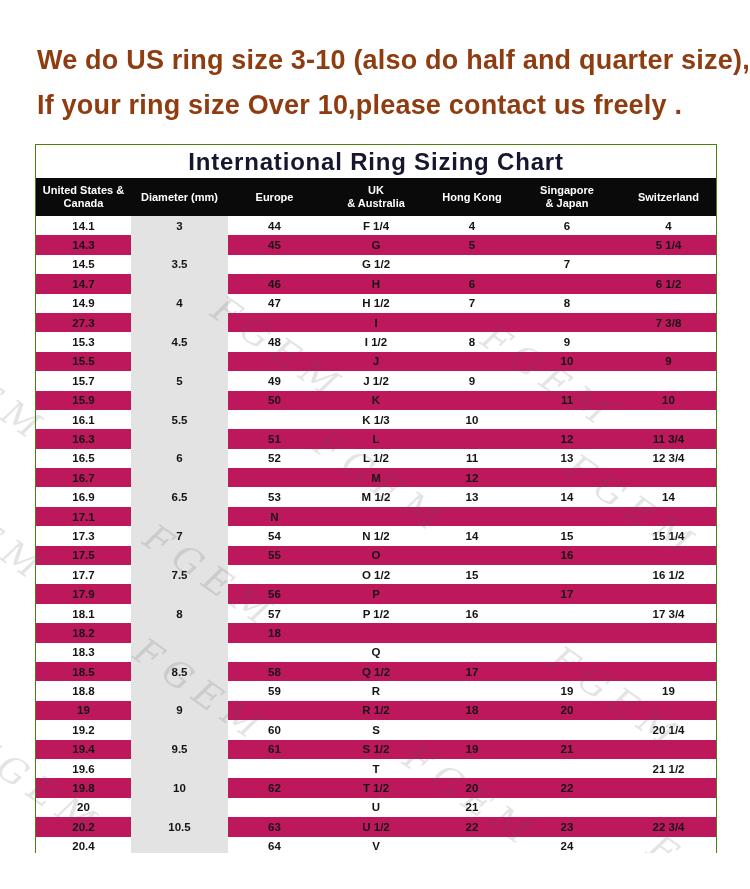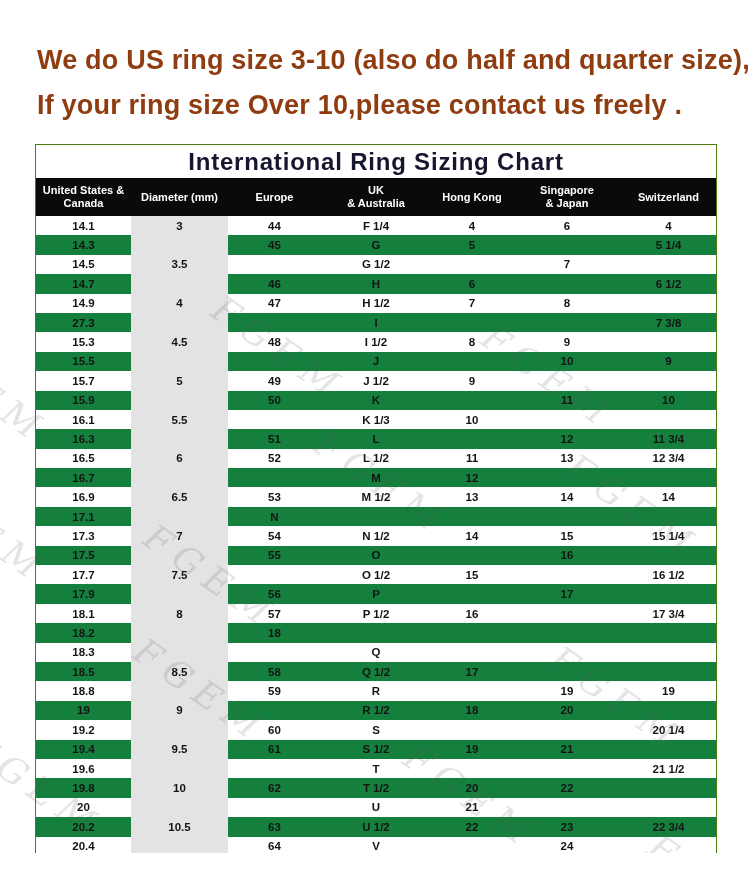--- a/index.html
+++ b/index.html
@@ -61,21 +61,21 @@
     line-height: 13px;
     white-space: pre-line;
   }
   .tbody { display: block; }
   .trow {
     display: grid;
     grid-template-columns: 95px 97px 93px 110px 82px 108px 1fr;
     height: 19.4px;
     background: #ffffff;
   }
-  .trow.alt { background: #15803d; }
+  .trow.alt { background: #be185d; }
   .tcell {
     display: flex;
     align-items: center;
     justify-content: center;
     font-size: 11.5px;
     font-weight: bold;
     color: #141414;
     white-space: nowrap;
     overflow: visible;
   }

